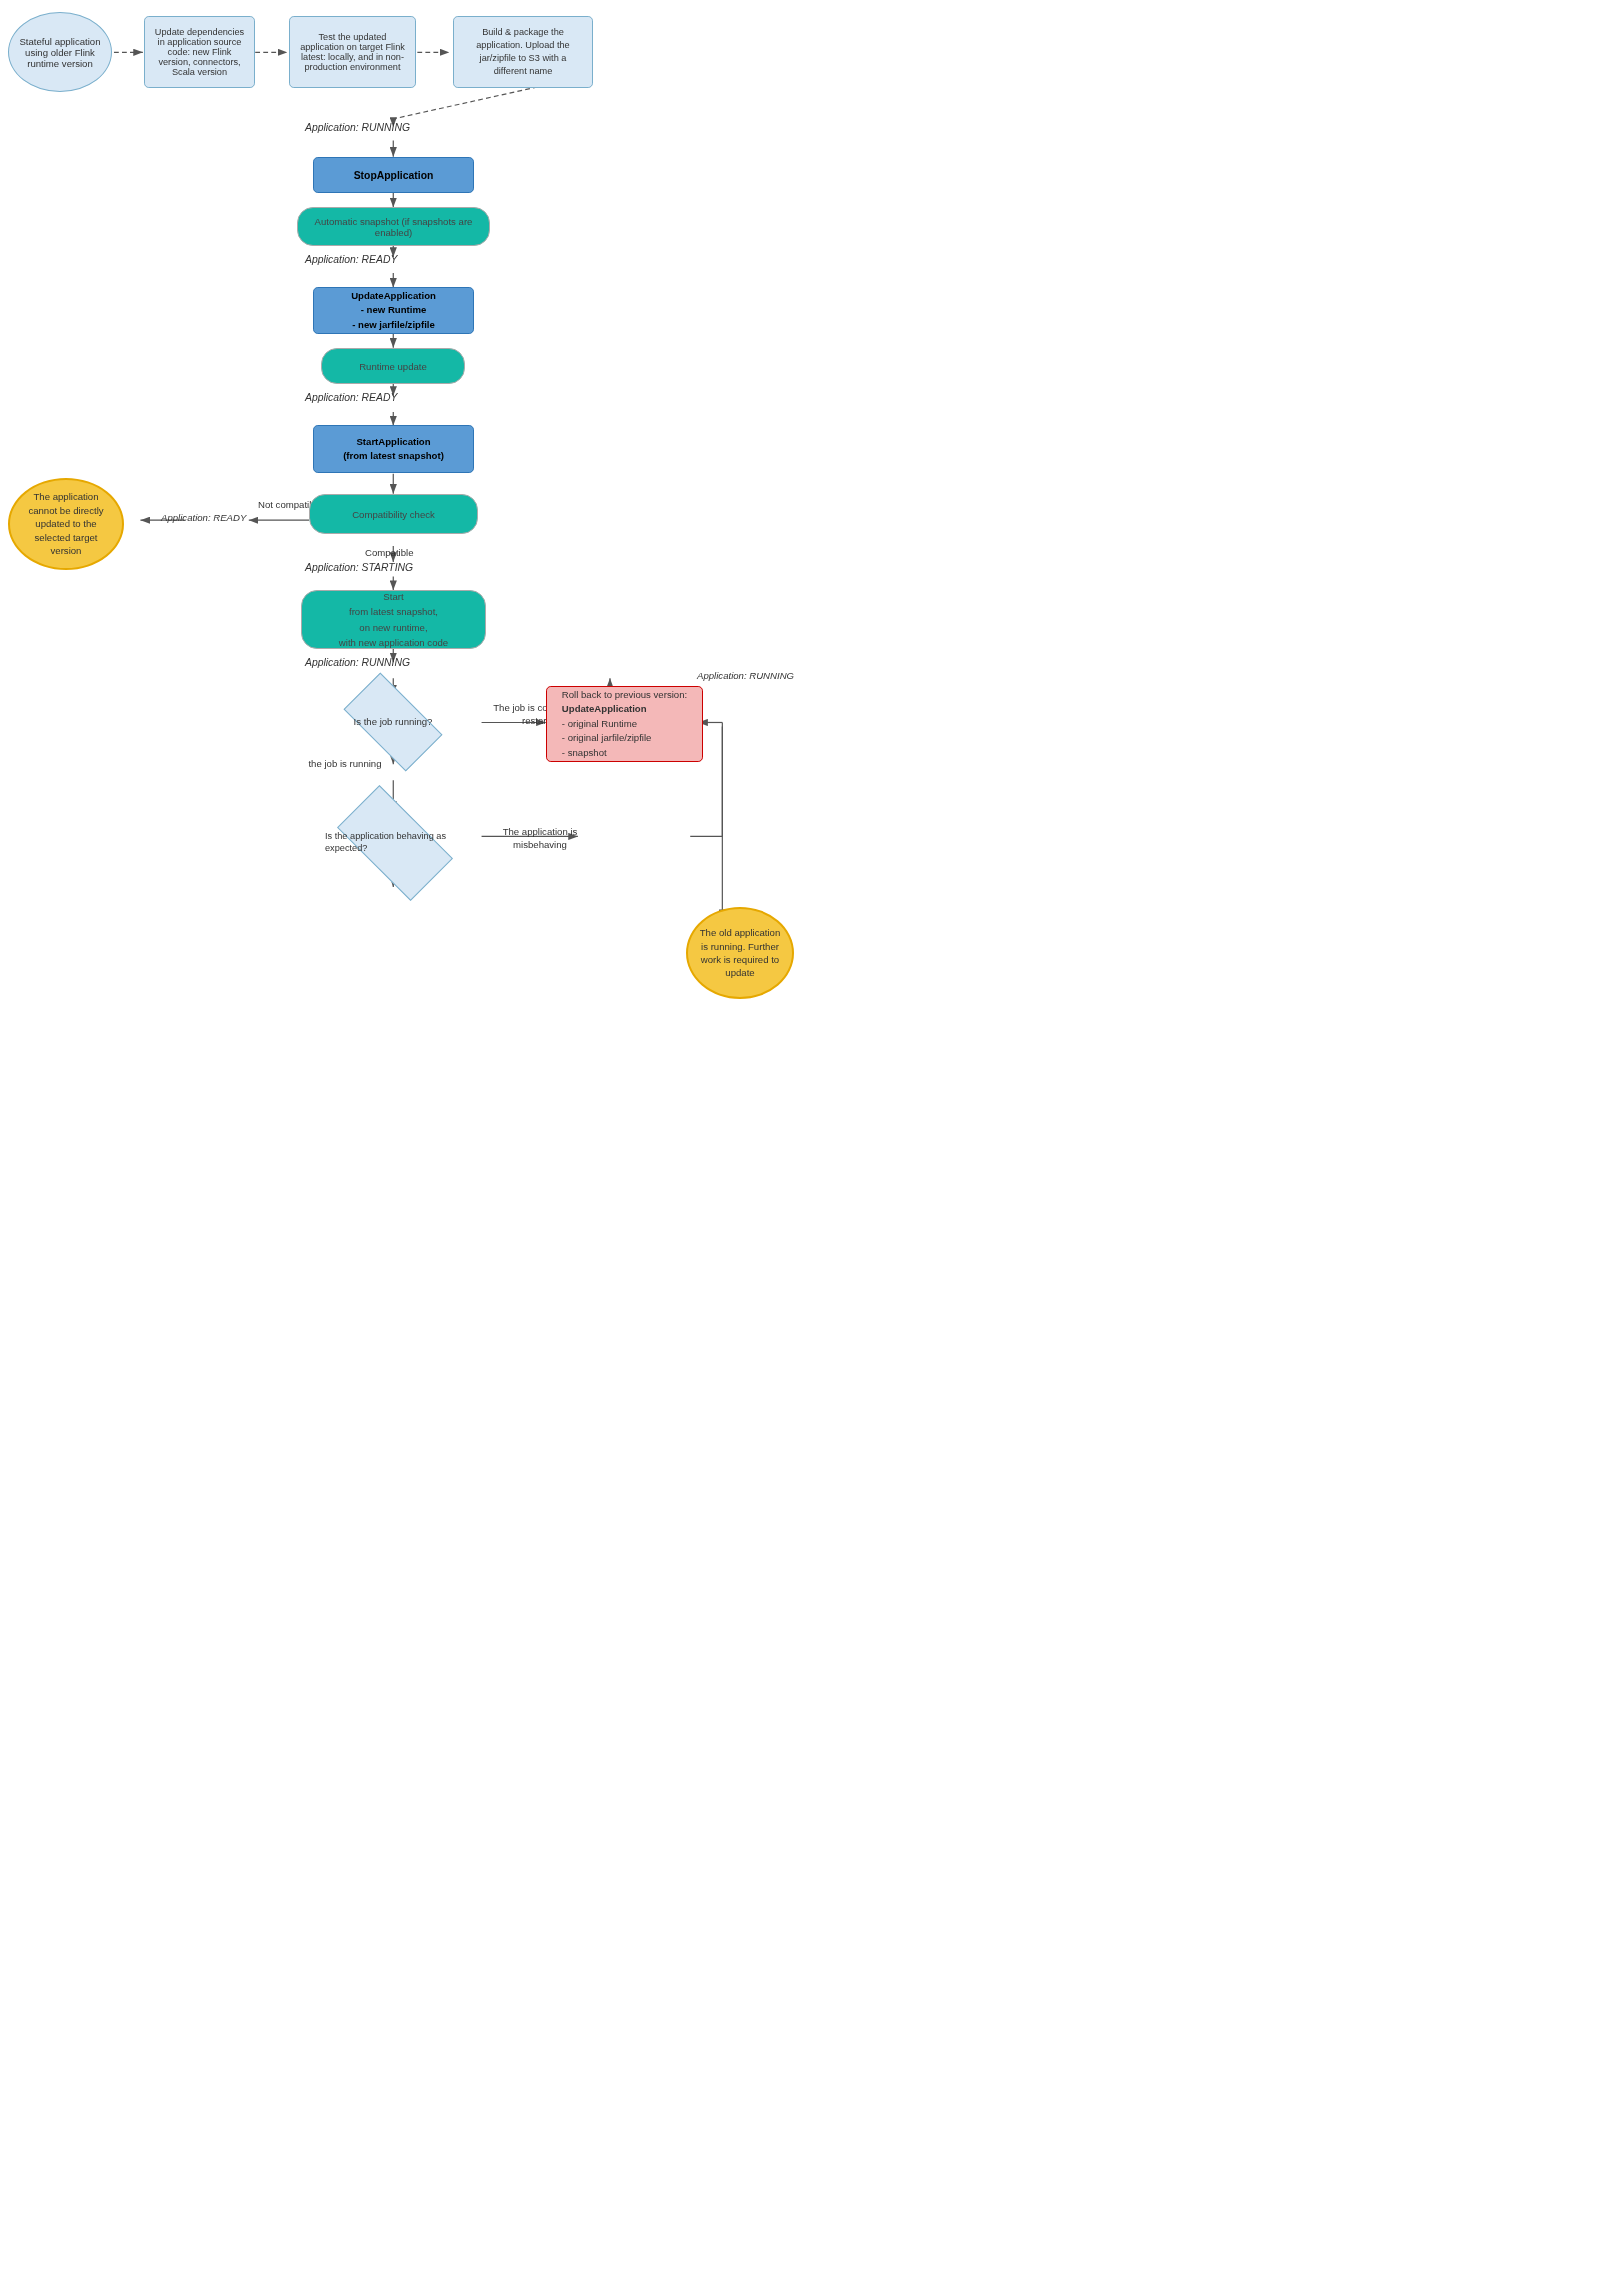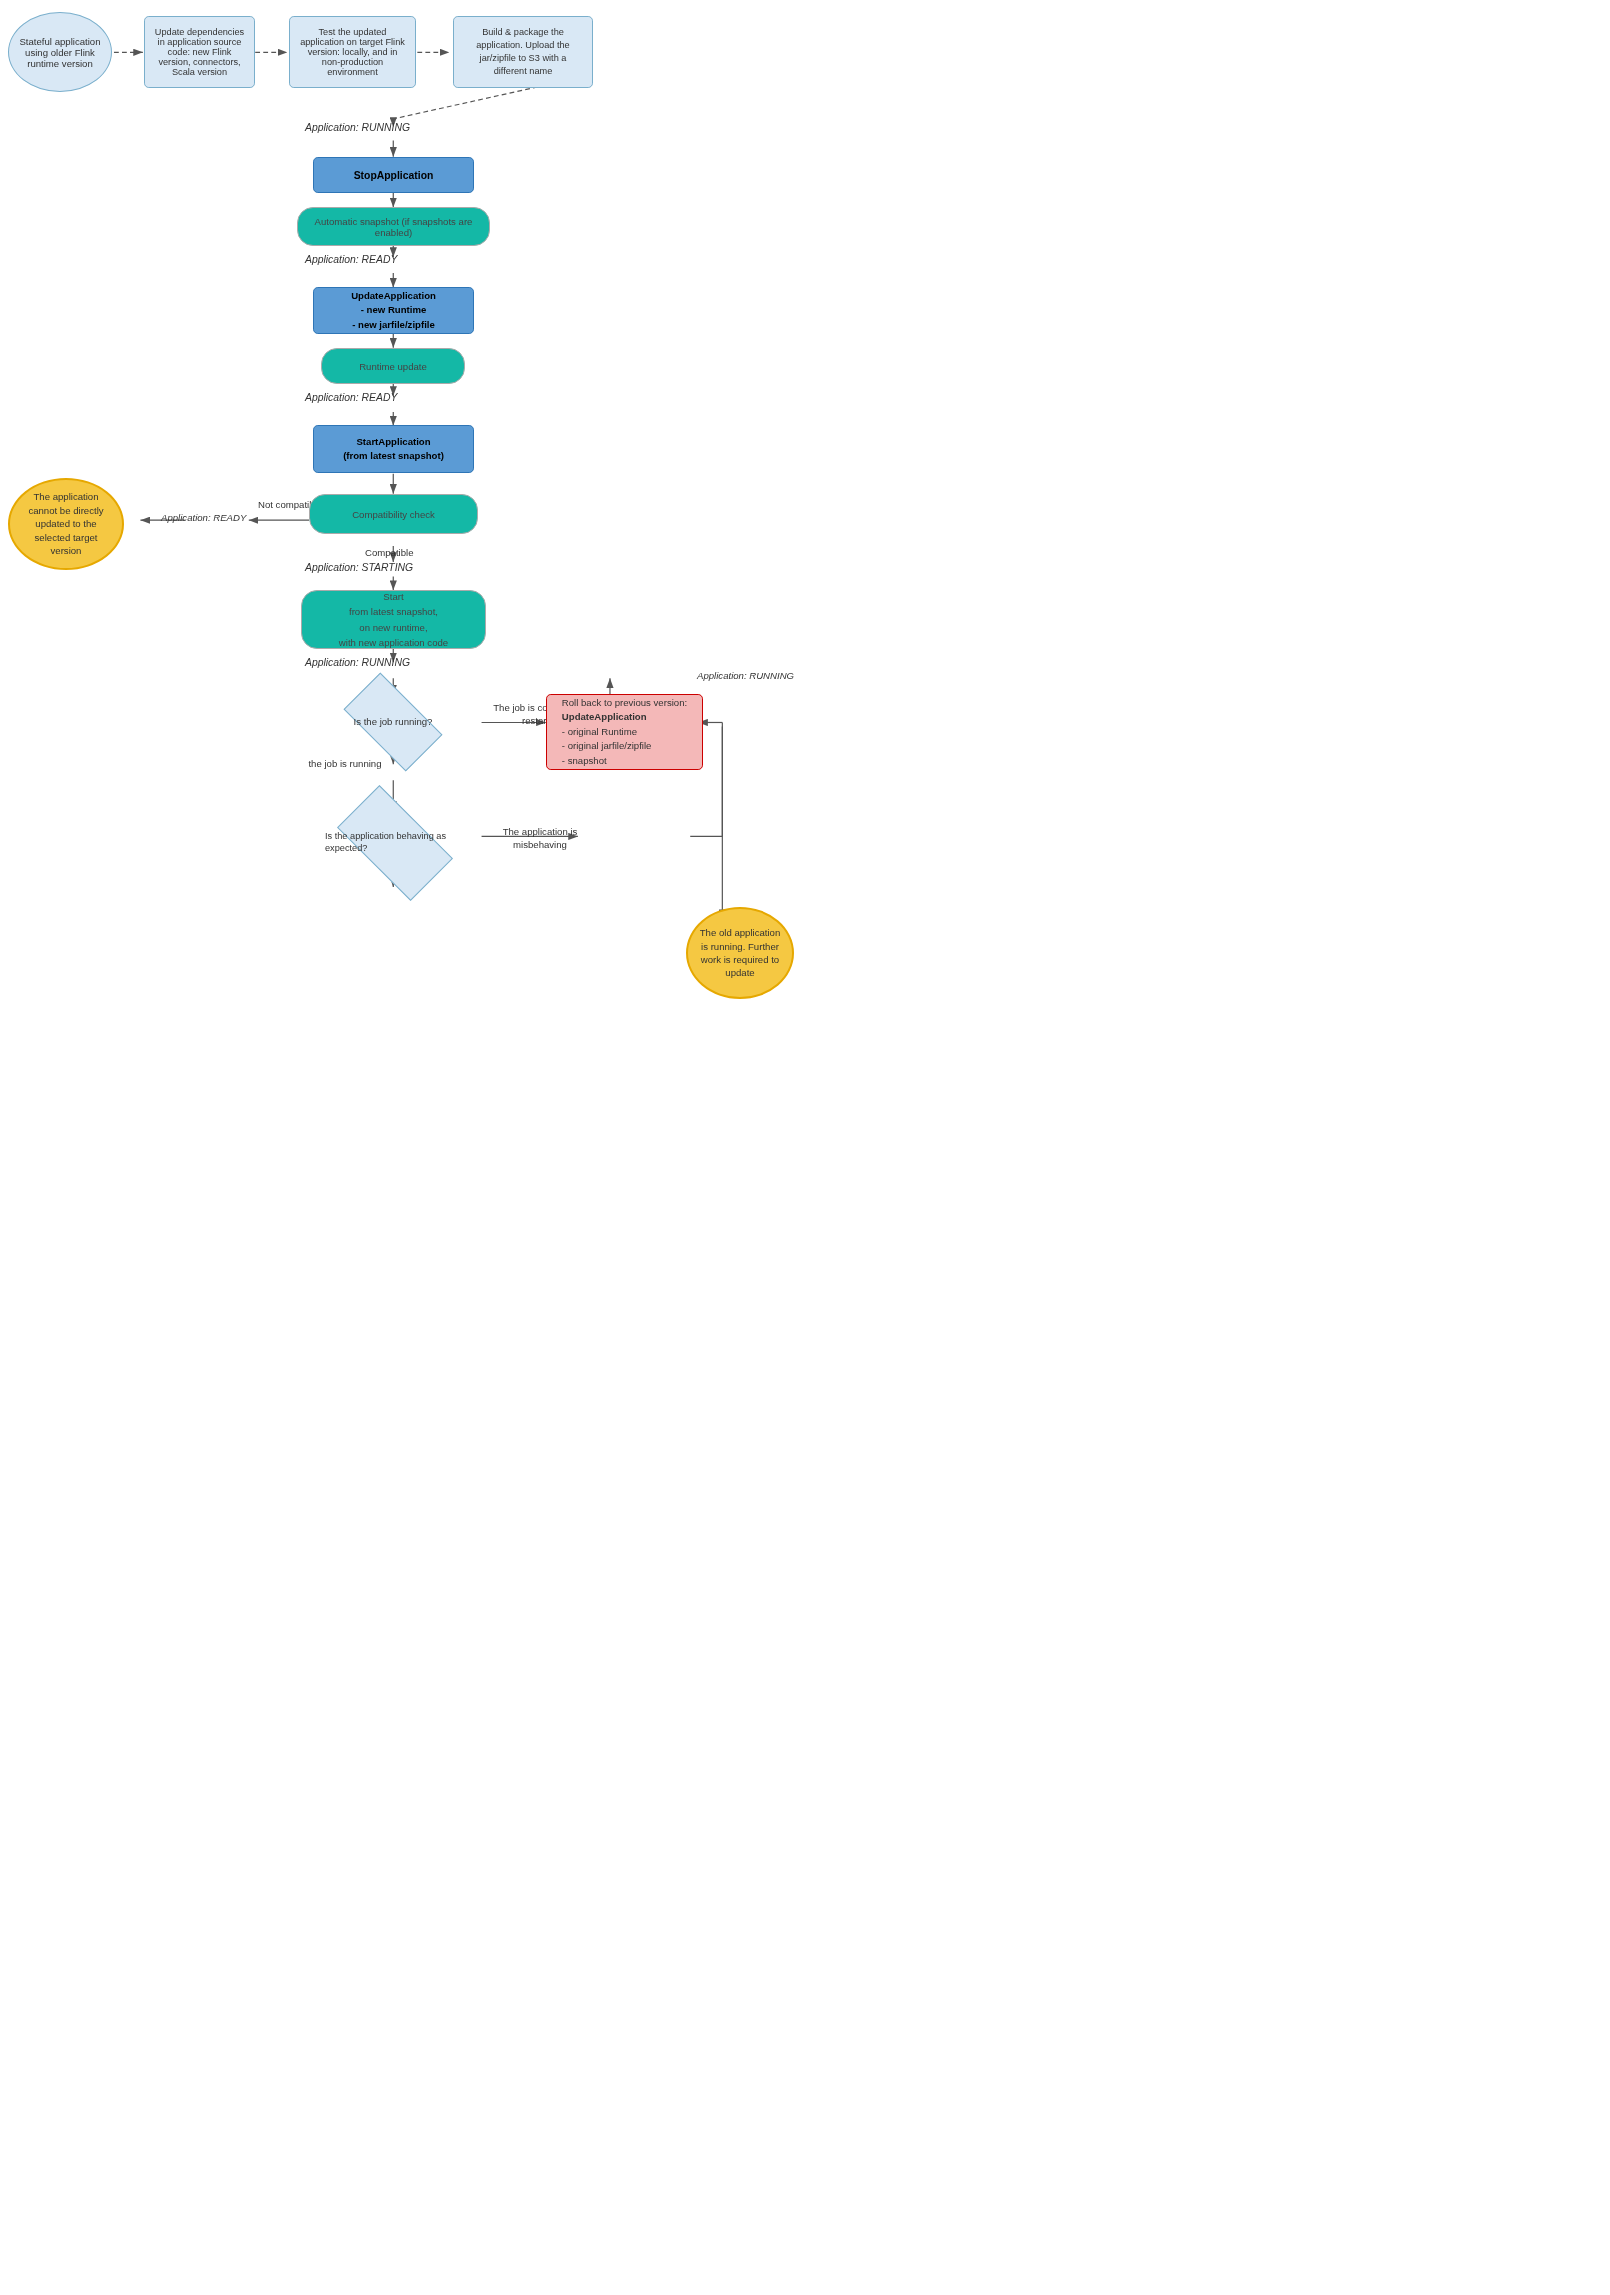--- a/index.html
+++ b/index.html
@@ -58,21 +58,20 @@
       color: #444;
     }
 
     
     .box-red {
       background: #f4b8b8;
       border: 1.2px solid #c00;
       border-radius: 4.8px;
       padding: 6.4px 8px;
       font-size: 9.6px;
-      margin-top: 8px;
     }
 
     
     .circle {
       border-radius: 50%;
       display: flex;
       align-items: center;
       justify-content: center;
       text-align: center;
     }
@@ -212,21 +211,21 @@
 
   <div class="shape circle circle-blue" style="left:8px; top:12px; width:104px; height:80px; font-size:9.6px; padding:8px;">
     <span>Stateful application using older Flink runtime version</span>
   </div>
 
   <div class="shape box-blue" style="left:144px; top:16px; width:111px; height:72px; font-size:9.2px;">
     <span>Update dependencies in application source code: new Flink version, connectors, Scala version</span>
   </div>
 
   <div class="shape box-blue" style="left:289px; top:16px; width:127px; height:72px; font-size:9.2px;">
-    <span>Test the updated application on target Flink version: locally, and in non-production environment</span>
+    <span>Test the updated application on target Flink latest: locally, and in non-production environment</span>
   </div>
 
   <div class="shape box-blue" style="left:453px; top:16px; width:140px; height:72px; font-size:9.2px;">
     <span style="font-size:9.2px; line-height:1.4;">Build &amp; package the application. Upload the jar/zipfile to S3 with a different name</span>
   </div>
 
   <div class="status-text" style="left:305px; top:122px; width:177px;">
     <span>Application: RUNNING</span>
   </div>
 

